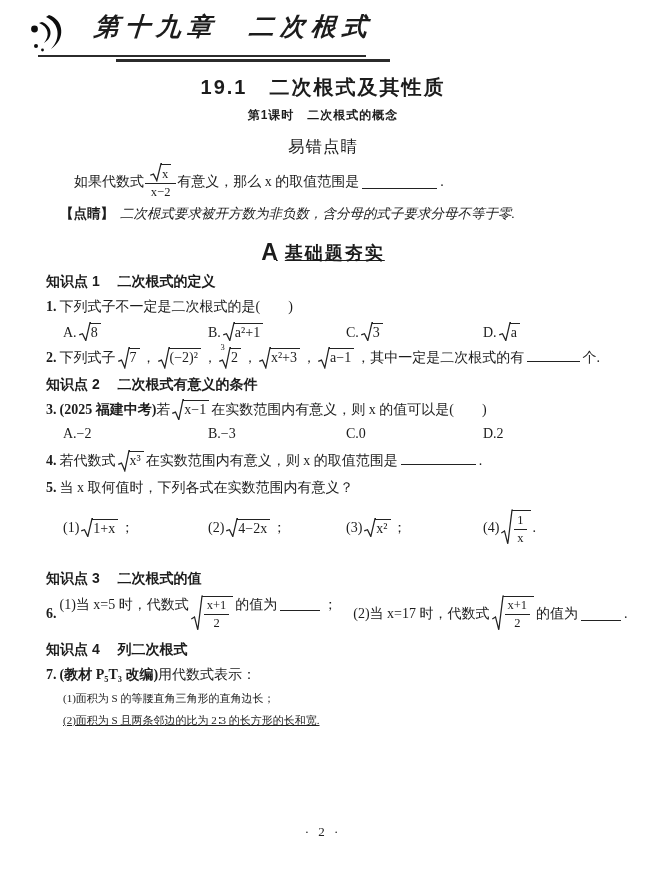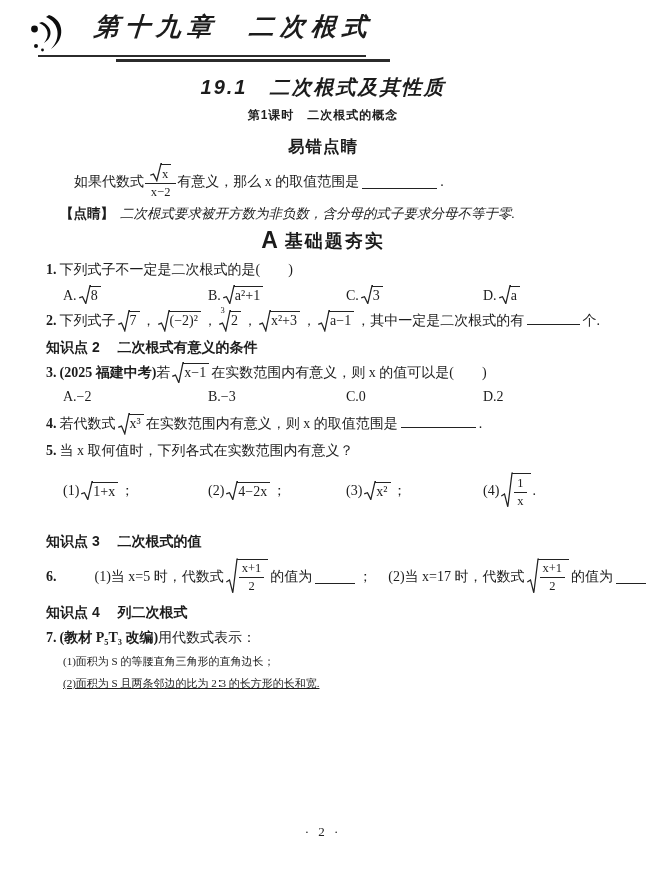--- a/index.html
+++ b/index.html
@@ -16,26 +16,26 @@
   .chap-title {
     position:absolute; left:66px; top:0; font-size:25px; font-weight:bold;
     font-style:italic; letter-spacing:6px; transform:skewX(-4deg);
     white-space:nowrap;
   }
   .hline1 { position:absolute; left:10px; top:45px; width:328px; height:1.5px; background:#2b2b2b; }
   .hline2 { position:absolute; left:88px; top:49px; width:274px; height:2.5px; background:#2b2b2b; }
 
   
   .sec-title { margin-top:10px; text-align:center; font-family:"Liberation Sans","DejaVu Sans",sans-serif;
-               font-weight:bold; font-size:20px; letter-spacing:2px;font-style:italic; }
+               font-weight:bold; font-size:20px; letter-spacing:2px; }
   .lesson-title { margin-top:6px; text-align:center; font-family:"Liberation Sans","DejaVu Sans",sans-serif;
                font-weight:bold; font-size:12px; letter-spacing:1px; }
   .err-title { margin-top:12px; text-align:center; font-family:"Liberation Sans","DejaVu Sans",sans-serif;
-               font-weight:bold; font-size:16.5px; letter-spacing:1px; }
-  .sa-head { margin-top:4px; text-align:center; font-family:"Liberation Sans","DejaVu Sans",sans-serif; }
+               font-weight:normal; font-size:16.5px; letter-spacing:1px; }
+  .sa-head { margin-top:16px; text-align:center; font-family:"Liberation Sans","DejaVu Sans",sans-serif;text-decoration:underline; }
   .sa-badge { font-size:23px; font-weight:bold; margin-right:7px; vertical-align:-1px; }
   .sa-title { font-size:18px; font-weight:bold; letter-spacing:2px; }
 
   
   .qline { margin-top:6px; font-size:14px; line-height:1.45; }
   .flexline { display:flex; align-items:baseline; flex-wrap:nowrap; white-space:nowrap; }
   .qno { font-weight:bold; margin-right:3px; }
   .src { font-weight:bold; }
   .kp { margin-top:7px; font-family:"Liberation Sans","DejaVu Sans",sans-serif;
         font-weight:bold; font-size:14px; }
@@ -61,21 +61,21 @@
   
   .opts { display:grid; grid-template-columns:145px 138px 137px 1fr; margin-left:17px; margin-top:6px;
           font-size:14px; }
   .opts .cell { display:flex; align-items:baseline; white-space:nowrap; }
   .opts5 { display:grid; grid-template-columns:145px 138px 137px 1fr; margin-left:17px; margin-top:10px;
            font-size:14px; align-items:center; min-height:40px; }
   .opts5 .cell { display:flex; align-items:center; white-space:nowrap; }
 
   .q6row { display:flex; align-items:center; margin-top:8px; font-size:14px; white-space:nowrap; }
   .q6part2 { margin-left:16px; display:flex; align-items:center;font-family:Liberation Serif, serif; }
-  .q6part1 { display:flex; align-items:center;margin-left:35px; }
+  .q6part1 { display:flex; align-items:flex-start; }
 
   .sub { margin:5px 0 0 17px; font-size:11px; }
 
   .footer { position:absolute; left:0; right:0; bottom:30px; text-align:center;
             font-size:13px; letter-spacing:3px; color:#222; }
 </style>
 </head>
 <body>
 
 <div class="page">
@@ -119,20 +119,24 @@
 
     <div class="tipline">
       <span class="tip-label">【点睛】</span>
       <span class="tip-text">二次根式要求被开方数为非负数，含分母的式子要求分母不等于零.</span>
     </div>
 
     <div class="sa-head">
       <span class="sa-badge">A</span><span class="sa-title">基础题夯实</span>
     </div>
 
+    <div class="kp">
+      <span class="kp-label">知识点 1</span>
+      <span class="kp-title">二次根式的定义</span>
+    </div>
 
     <div class="qline">
       <span class="qno">1.</span><span>下列式子不一定是二次根式的是(　　)</span>
     </div>
     <div class="opts">
       <span class="cell">
         <span>A.</span>
         <span class="rt"><svg class="rs" viewBox="0 0 12 30" preserveAspectRatio="none">
               <path d="M0.8,19.5 L3.5,18 L6.8,28.6 L11,1 L12,1" fill="none" stroke="#222" stroke-width="1.25" vector-effect="non-scaling-stroke" stroke-linecap="square"></path>
             </svg><span class="rc">8</span></span>

